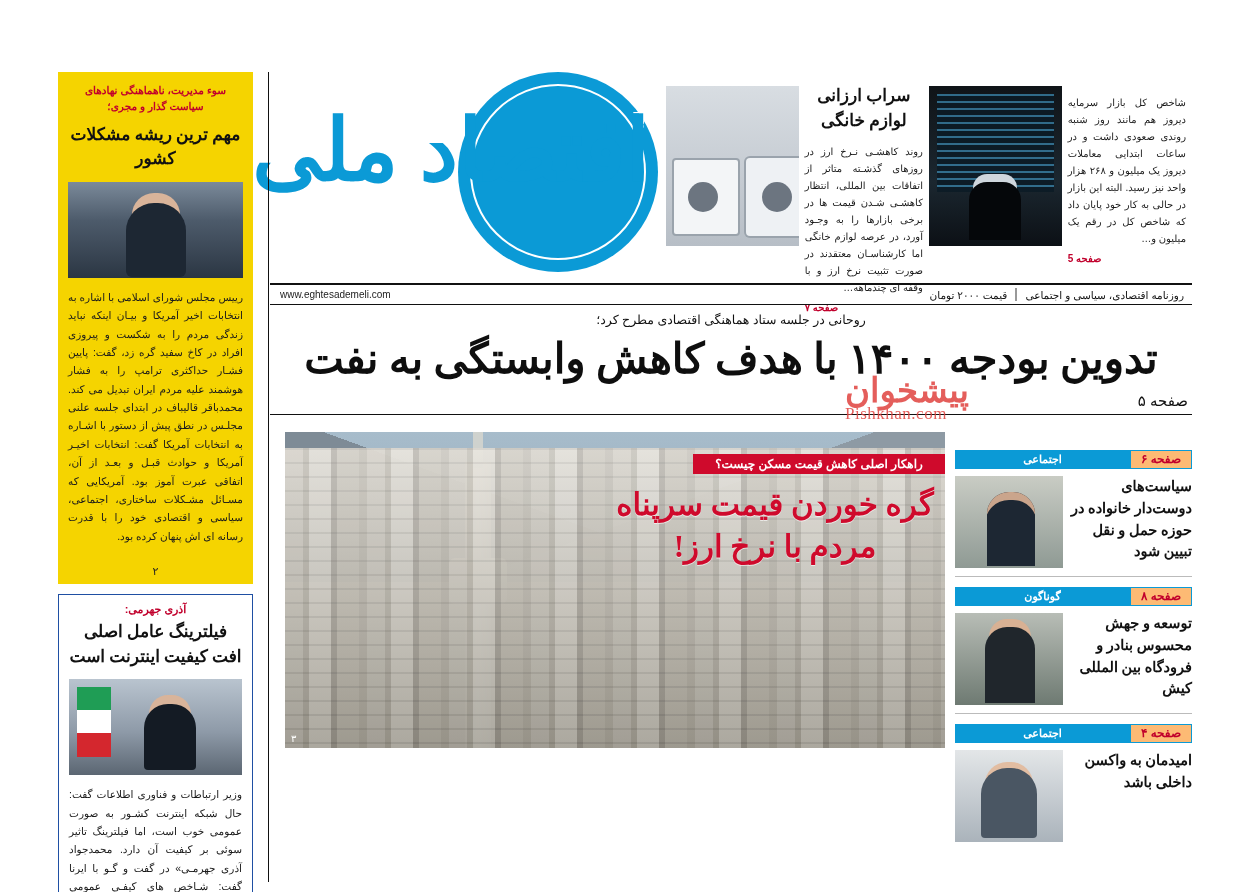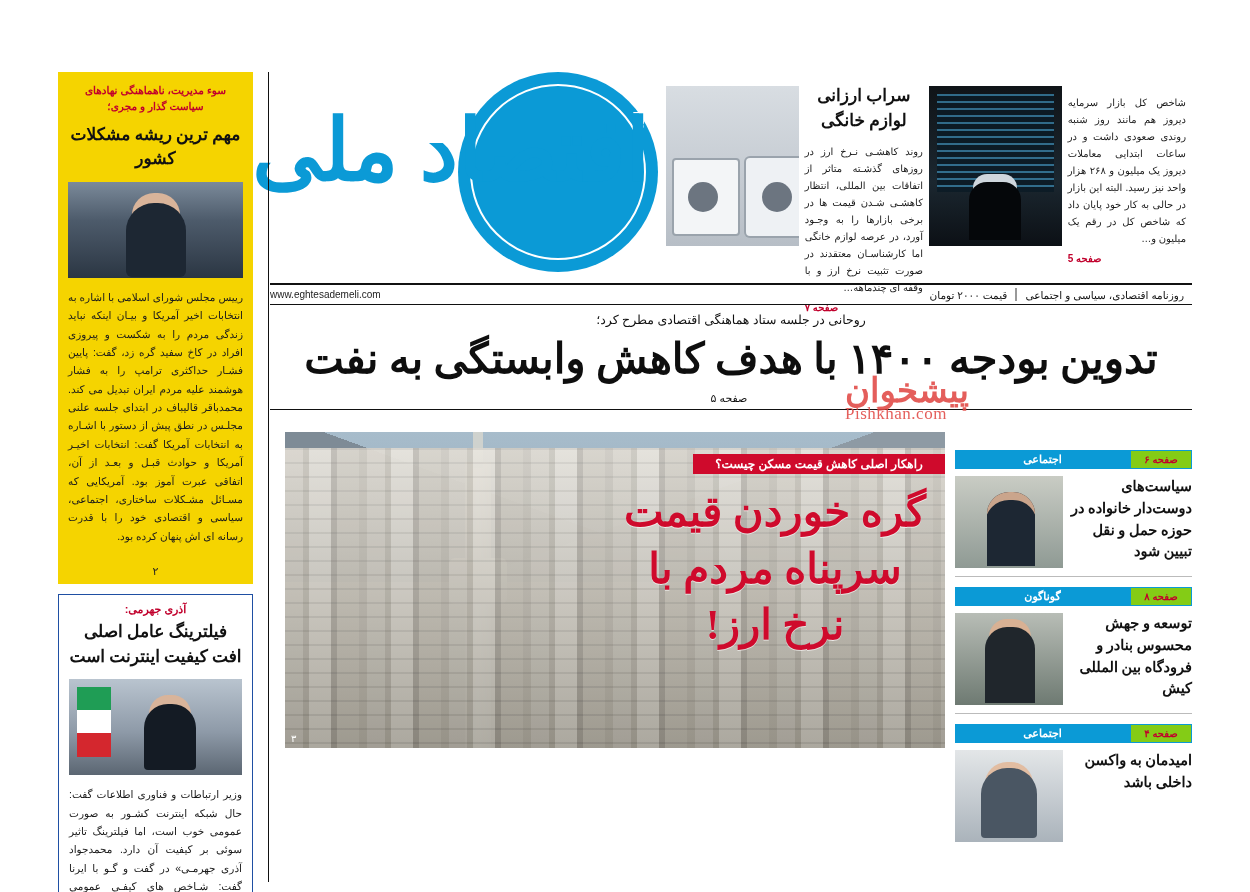--- a/index.html
+++ b/index.html
@@ -212,21 +212,21 @@
     width: 922px; height: 22px;
     border-top: 2px solid #111;
     border-bottom: 1px solid #111;
     display: flex; align-items: center;
     direction: rtl;
     font-size: 10.5px;
     color: #111;
   }
   .infostrip .cell { padding: 0 8px; white-space: nowrap; }
   .infostrip .sep { width: 1px; height: 13px; background: #999; }
-  .infostrip .url { direction: ltr; font-size: 10px; margin-right: auto; padding-left: 0; color:#222;}
+  .infostrip .url { direction: ltr; font-size: 10px; margin-right: auto; padding-left: 10px; color:#222;}
 
   
   .lead {
     position: absolute;
     left: 270px; top: 312px;
     width: 922px;
   }
   .lead-kicker {
     text-align: center;
     font-size: 12.5px;
@@ -238,22 +238,22 @@
     text-align: center;
     font-family: "Liberation Serif", serif;
     font-weight: bold;
     font-size: 42px;
     color: #0e0e0e;
     direction: rtl;
     line-height: 1.25;
     white-space: nowrap;
   }
   .lead-page {
-    text-align: center;
-    font-size: 11px;
+    text-align: right;
+    font-size: 15px;
     color: #111;
     direction: rtl;
     padding: 6px 4px 0 0;
   }
   .lead-rule {
     border-bottom: 1px solid #111;
     margin-top: 4px;
   }
 
   
@@ -315,21 +315,21 @@
     line-height: 20px;
     direction: rtl;
   }
   .overlay-title {
     position: absolute;
     right: 10px; top: 52px;
     width: 320px;
     text-align: center;
     font-family: "Liberation Serif", serif;
     font-weight: bold;
-    font-size: 42px;
+    font-size: 31px;
     line-height: 1.35;
     color: #cf0a2c;
     direction: rtl;
     text-shadow: 0 1px 0 rgba(255,255,255,.6);
   }
 
   
   .rightcol {
     position: absolute;
     left: 955px; top: 450px;
@@ -343,24 +343,24 @@
     background: #0b9ad6;
     color: #fff;
     font-size: 11px;
     font-weight: bold;
     text-align: center;
     line-height: 19px;
     direction: rtl;
   }
   .card-page {
     width: 62px;
-    background: #84cc16;
+    background: #fdba74;
     border: 1px solid #0b9ad6;
     color: #c1002c;
-    font-size: 10px;
+    font-size: 12px;
     font-weight: bold;
     text-align: center;
     line-height: 17px;
     direction: rtl;
   }
   .card-body { display: flex; margin-top: 7px; direction: rtl; }
   .card-text {
     flex: 1;
     font-family: "Liberation Serif", serif;
     font-weight: bold;

